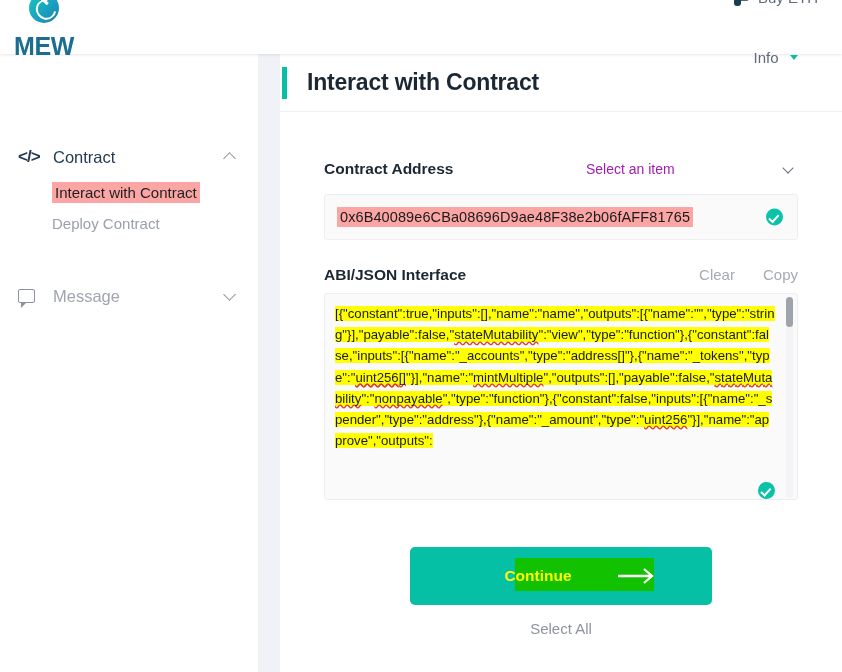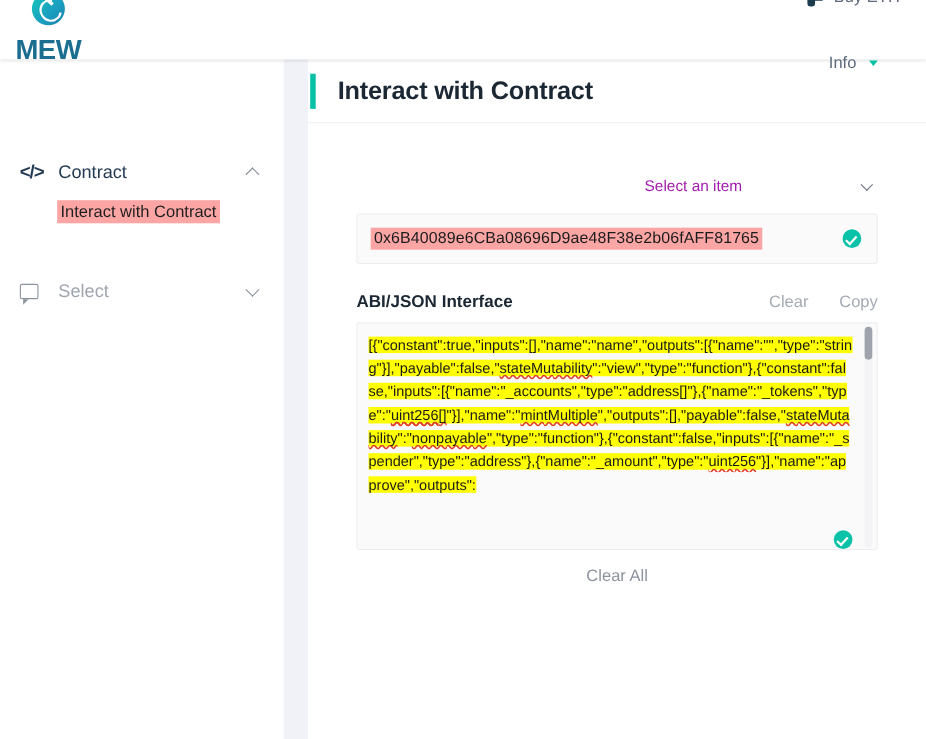--- a/index.html
+++ b/index.html
@@ -260,45 +260,49 @@
       <div class="nav-icon">
         <span class="code-icon">&lt;/&gt;</span>
       </div>
       <div class="nav-label dark">Contract</div>
       <div class="nav-chev chev-up"></div>
     </div>
 
     <div class="sub-row">
       <span class="sub-label active hl">Interact with Contract</span>
     </div>
+    <div class="sub-row">
+      <span class="sub-label">Deploy Contract</span>
+    </div>
 
     <div style="height:37px"></div>
 
     <div class="nav-row">
       <div class="nav-icon">
         <div class="bubble-icon"></div>
       </div>
-      <div class="nav-label">Select</div>
+      <div class="nav-label">Message</div>
       <div class="nav-chev chev-dn"></div>
     </div>
 
   </div>
 
   <div class="side-gap"></div>
 
   <div class="main">
 
     <div class="page-title-bar">
       <div class="accent-bar"></div>
       <div class="page-title">Interact with Contract</div>
     </div>
 
     <div class="form">
 
       <div class="field-head">
+        <div class="field-label">Contract Address</div>
         <div class="select-box">
           <span class="select-value">Select an item</span>
           <span class="select-chev"></span>
         </div>
       </div>
 
       <div class="text-input">
         <span class="addr-val hl">0x6B40089e6CBa08696D9ae48F38e2b06fAFF81765</span>
         <span class="ok-badge"></span>
       </div>
@@ -312,18 +316,26 @@
       </div>
 
       <div class="abi-wrap">
         <div class="abi-text" id="abi-text"><span class="h">[{"constant":true,"inputs":[],"name":"name","outputs":[{"name":"","type":"string"}],"payable":false,"<span class="sq">stateMutability</span>":"view","type":"function"},{"constant":false,"inputs":[{"name":"_accounts","type":"address[]"},{"name":"_tokens","type":"<span class="sq"><span class="sq">uint256</span>[]</span>"}],"name":"<span class="sq">mintMultiple</span>","outputs":[],"payable":false,"<span class="sq">stateMutability</span>":"<span class="sq">nonpayable</span>","type":"function"},{"constant":false,"inputs":[{"name":"_spender","type":"address"},{"name":"_amount","type":"<span class="sq">uint256</span>"}],"name":"approve","outputs":</span></div>
         <div class="abi-scroll">
             <i></i>
           </div>
         <div class="abi-ok"></div>
       </div>
 
-
-      <div class="clear-all">Clear All</div>
+      <button class="continue-btn">
+        <span class="continue-hl"></span>
+        <span class="continue-label">Continue</span>
+        <svg class="arrow-ico" width="40" height="16" viewBox="0 0 40 16">
+          <line x1="0" y1="8" x2="34" y2="8" stroke="#fff" stroke-width="2.3"></line>
+          <polyline points="26,1 34,8 26,15" fill="none" stroke="#fff" stroke-width="2.3"></polyline>
+        </svg>
+      </button>
+
+      <div class="clear-all">Select All</div>
 
     </div>
   </div>
 </div>
 
 </body></html>

